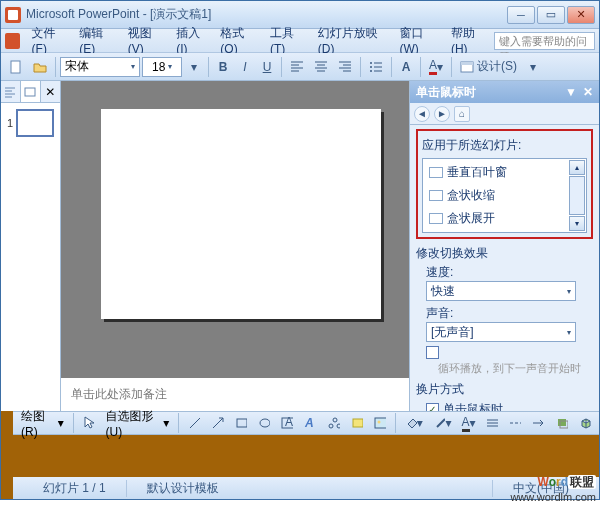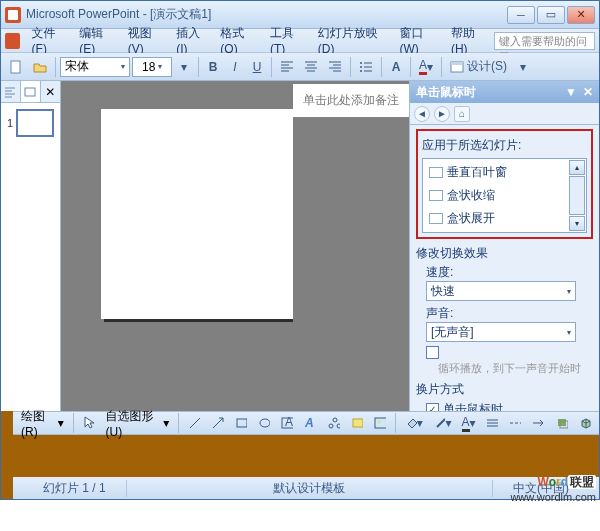--- a/index.html
+++ b/index.html
@@ -12,33 +12,33 @@
 .win-btns { display: flex; gap: 2px; }
 .win-btn { width: 28px; height: 18px; border: 1px solid #8aa8cc; background: linear-gradient(#f3f8fd,#cddff3); display: flex; align-items: center; justify-content: center; font-size: 11px; color: #3a5a82; border-radius: 2px; }
 .win-btn.close { background: linear-gradient(#f5c4b9,#e8856f); color: #6e1c0a; }
 .menubar { height: 24px; background: linear-gradient(#e6effa,#d3e3f5); display: flex; align-items: center; padding: 0 4px; border-bottom: 1px solid #b0c7e2; }
 .sys-icon { width: 16px; height: 16px; background: #d2522b; border-radius: 2px; margin-right: 6px; }
 .menu-item { padding: 2px 6px; color: #1a3a6e; cursor: default; }
 .ask-box { margin-left: auto; width: 110px; height: 18px; border: 1px solid #9db8d8; background: #fff; padding: 0 4px; color: #888; font-size: 11px; line-height: 16px; }
 .toolbar { height: 28px; background: linear-gradient(#e4eefb,#c9ddf3); display: flex; align-items: center; padding: 0 4px; gap: 2px; border-bottom: 1px solid #a3bdd9; }
 .tb-btn { min-width: 20px; height: 22px; border: 1px solid transparent; display: flex; align-items: center; justify-content: center; padding: 0 3px; color: #3a5a82; }
 .tb-sep { width: 1px; height: 20px; background: #a3bdd9; margin: 0 2px; }
-.font-box { width: 70px; height: 20px; border: 1px solid #8aa8cc; background: #fff; padding: 0 4px; display: flex; align-items: center; }
+.font-box { width: 80px; height: 20px; border: 1px solid #8aa8cc; background: #fff; padding: 0 4px; display: flex; align-items: center; }
 .size-box { width: 40px; height: 20px; border: 1px solid #8aa8cc; background: #fff; padding: 0 9px; display: flex; align-items: center; }
 .dd-arrow { margin-left: auto; font-size: 8px; color: #3a5a82; }
 .content-area { flex: 1; display: flex; min-height: 0; }
 .left-col { width: 60px; background: #fff; border-right: 1px solid #a3bdd9; display: flex; flex-direction: column; }
 .outline-tabs { height: 22px; display: flex; background: #e4eefb; border-bottom: 1px solid #a3bdd9; }
 .outline-tab { width: 26px; display: flex; align-items: center; justify-content: center; border-right: 1px solid #a3bdd9; }
 .outline-tab.active { background: #fff; }
 .thumb-panel { flex: 1; padding: 6px; }
 .thumb-row { display: flex; align-items: center; gap: 3px; }
 .thumb-num { font-size: 11px; color: #333; }
 .thumb { width: 38px; height: 28px; border: 2px solid #5a7bb5; background: #fff; }
-.center-col { flex: 1; background: #808080; display: flex; min-width: 0; }
+.center-col { flex: 1; background: #808080; display: flex; flex-direction: column; min-width: 0; }
 .slide-area { flex: 1; position: relative; overflow: hidden; }
 .slide { position: absolute; left: 40px; top: 28px; width: 280px; height: 210px; background: #fff; box-shadow: 3px 3px 0 rgba(0,0,0,0.65); }
 .notes-area { height: 36px; background: #fff; border-top: 3px solid #808080; padding: 8px 10px; color: #777; }
 .right-col { width: 190px; background: #e6effa; border-left: 1px solid #a3bdd9; display: flex; flex-direction: column; }
 .pane-header { height: 22px; background: linear-gradient(#a8c5e8,#8ab0dd); color: #fff; display: flex; align-items: center; padding: 0 6px; font-weight: bold; }
 .pane-header .spacer { flex: 1; }
 .pane-nav { height: 22px; display: flex; align-items: center; padding: 0 4px; gap: 4px; border-bottom: 1px solid #a3bdd9; }
 .nav-btn { width: 16px; height: 16px; border: 1px solid #b0c7e2; background: #f3f8fd; display: flex; align-items: center; justify-content: center; font-size: 10px; color: #3a5a82; border-radius: 50%; }
 .pane-body { flex: 1; padding: 4px 6px; overflow-y: auto; color: #1a3a6e; }
 .section-label { margin: 2px 0 2px 0; font-weight: normal; }
@@ -366,21 +366,21 @@
           </svg>
         </div>
       <div class="tb-btn">
           <svg width="14" height="12">
             <path d="M3 4l4-2 4 2v5l-4 2-4-2z M7 2v9 M3 4l4 2 4-2" fill="#a8d48a" stroke="#3a5a82"></path>
           </svg>
         </div>
     </div>
     <div class="status-bar">
       <div class="status-cell">幻灯片 1 / 1</div>
-      <div class="status-cell" style="flex:1;text-align:center">默认设计模板</div>
+      <div class="status-cell" style="flex:1;text-align:left">默认设计模板</div>
       <div class="status-cell" style="border:none">中文(中国)</div>
     </div>
   </div>
 
   <div class="watermark">
     <div class="wm-logo"><span class="w1">W</span><span class="w2">o</span><span class="w3">r</span><span class="w4">d</span><span class="lm">联盟</span></div>
     <div class="wm-url">www.wordlm.com</div>
   </div>
 
 </div>

